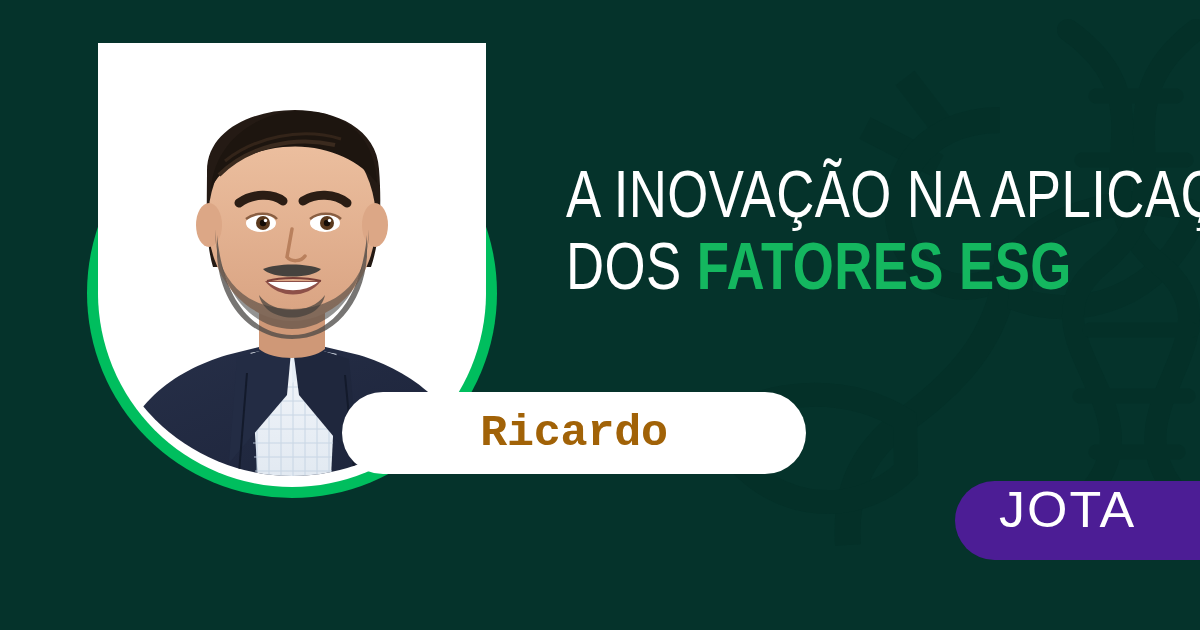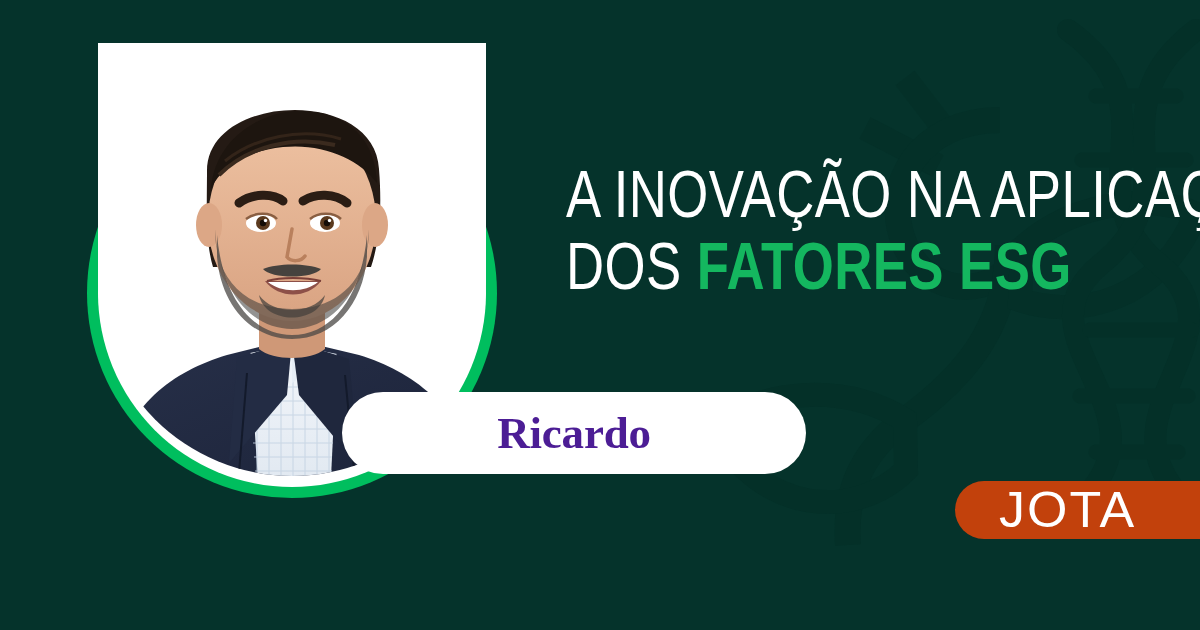--- a/index.html
+++ b/index.html
@@ -97,36 +97,36 @@
     box-sizing: border-box;
     background: #ffffff;
     border-radius: 41px;
     display: flex;
     align-items: center;
     justify-content: center;
     padding: 0 46px;
     white-space: nowrap;
   }
   .name-badge .nm {
-    font-family: Liberation Serif, serif;
+    font-family: Liberation Mono, monospace;
     font-size: 45px;
-    color: #4c1d95;
+    color: #a16207;
     letter-spacing: -0.2px;
   }
   .name-badge .first { font-weight: 700; }
   .name-badge .last  { font-weight: 400; padding-left: 12px; }
 
   
   .logo-pill {
     position: absolute;
     left: 955px;
     top: 481px;
     width: 245px;
-    height: 58px;
-    background: #c2410c;
+    height: 79px;
+    background: #4c1d95;
     border-top-left-radius: 40px;
     border-bottom-left-radius: 40px;
     display: flex;
   }
   .logo-pill .jota {
     margin-left: 44px;
     font-family: "Liberation Sans", sans-serif;
     font-weight: 400;
     font-size: 50px;
     letter-spacing: 2px;

